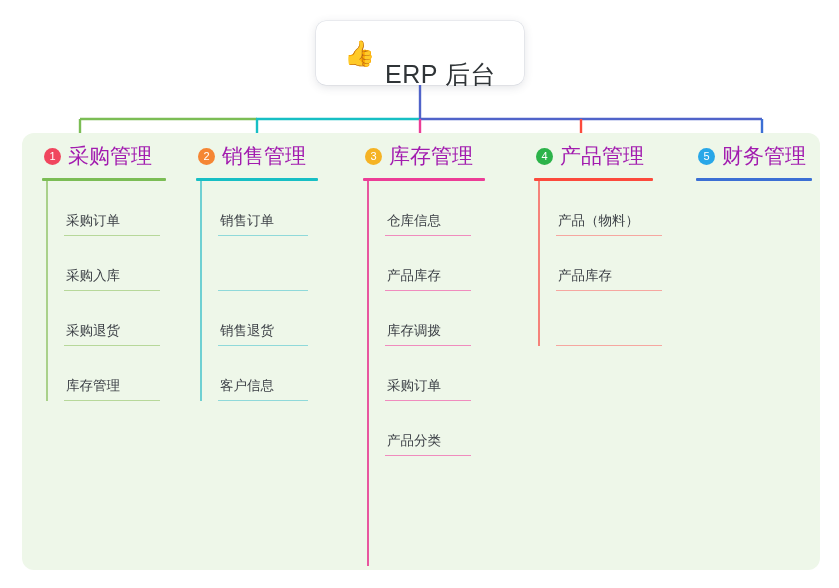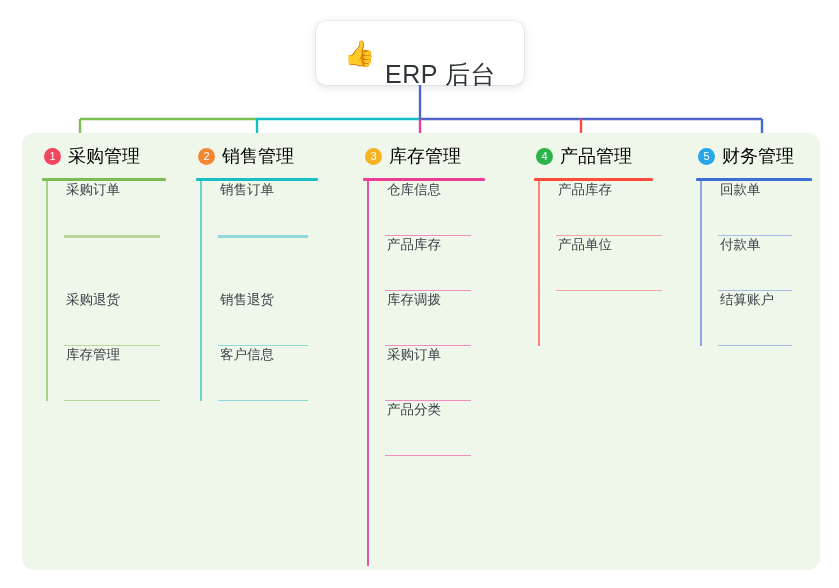--- a/index.html
+++ b/index.html
@@ -99,22 +99,22 @@
     height: 17px;
     border-radius: 50%;
     color: #ffffff;
     font-size: 11px;
     line-height: 17px;
     text-align: center;
     flex: 0 0 auto;
     font-family: "Liberation Sans", sans-serif;
   }
   .col-title {
-    font-size: 18px;
-    color: #000000;
+    font-size: 21px;
+    color: #a21caf;
     white-space: nowrap;
   }
   .header-rule {
     height: 3px;
     border-radius: 1px;
     margin-top: 9px;
   }
 
   
   .leaf-list {
@@ -127,21 +127,21 @@
     left: 4px;
     top: 0;
     width: 1.5px;
   }
   .leaf {
     position: relative;
     padding-left: 18px;
     height: 55px;
     display: flex;
     flex-direction: column;
-    justify-content: space-between;
+    justify-content: flex-end;
   }
   .leaf-text {
     font-size: 13.5px;
     color: #3b3f45;
     white-space: nowrap;
     padding-left: 2px;
     padding-bottom: 5px;
   }
   .leaf-rule {
     height: 1.5px;
@@ -180,20 +180,21 @@
             <span class="col-title">采购管理</span>
           </div>
           <div class="header-rule" style="background: rgb(123, 189, 85); width: 124px;"></div>
           <div class="leaf-list">
             <div class="leaf-stem" style="background: rgb(169, 209, 138); height: 220px;"></div>
             <div class="leaf">
               <div class="leaf-text">采购订单</div>
               <div class="leaf-rule" style="background: rgb(183, 216, 154); width: 96px;"></div>
             </div>
             <div class="leaf">
+              <div class="leaf-text">采购入库</div>
               <div class="leaf-rule" style="background: rgb(183, 216, 154); width: 96px;"></div>
             </div>
             <div class="leaf">
               <div class="leaf-text">采购退货</div>
               <div class="leaf-rule" style="background: rgb(183, 216, 154); width: 96px;"></div>
             </div>
             <div class="leaf">
               <div class="leaf-text">库存管理</div>
               <div class="leaf-rule" style="background: rgb(183, 216, 154); width: 96px;"></div>
             </div>
@@ -256,47 +257,35 @@
         </div>
         <div class="column col-3">
           <div class="col-header">
             <span class="badge" style="background: rgb(44, 179, 74);">4</span>
             <span class="col-title">产品管理</span>
           </div>
           <div class="header-rule" style="background: rgb(252, 74, 60); width: 119px;"></div>
           <div class="leaf-list">
             <div class="leaf-stem" style="background: rgb(245, 131, 122); height: 165px;"></div>
             <div class="leaf">
+              <div class="leaf-text">产品（物料）</div>
+              <div class="leaf-rule" style="background: rgb(246, 167, 160); width: 106px;"></div>
+            </div>
+            <div class="leaf">
               <div class="leaf-text">产品库存</div>
               <div class="leaf-rule" style="background: rgb(246, 167, 160); width: 106px;"></div>
             </div>
             <div class="leaf">
-              <div class="leaf-text">产品单位</div>
               <div class="leaf-rule" style="background: rgb(246, 167, 160); width: 106px;"></div>
             </div>
           </div>
         </div>
         <div class="column col-4">
           <div class="col-header">
             <span class="badge" style="background: rgb(40, 167, 232);">5</span>
             <span class="col-title">财务管理</span>
           </div>
           <div class="header-rule" style="background: rgb(59, 111, 212); width: 116px;"></div>
-          <div class="leaf-list">
-            <div class="leaf-stem" style="background: rgb(139, 168, 221); height: 165px;"></div>
-            <div class="leaf">
-              <div class="leaf-text">回款单</div>
-              <div class="leaf-rule" style="background: rgb(168, 189, 230); width: 74px;"></div>
-            </div>
-            <div class="leaf">
-              <div class="leaf-text">付款单</div>
-              <div class="leaf-rule" style="background: rgb(168, 189, 230); width: 74px;"></div>
-            </div>
-            <div class="leaf">
-              <div class="leaf-text">结算账户</div>
-              <div class="leaf-rule" style="background: rgb(168, 189, 230); width: 74px;"></div>
-            </div>
-          </div>
         </div>
       </div>
   </div>
 
 </div>
 
 </body></html>

